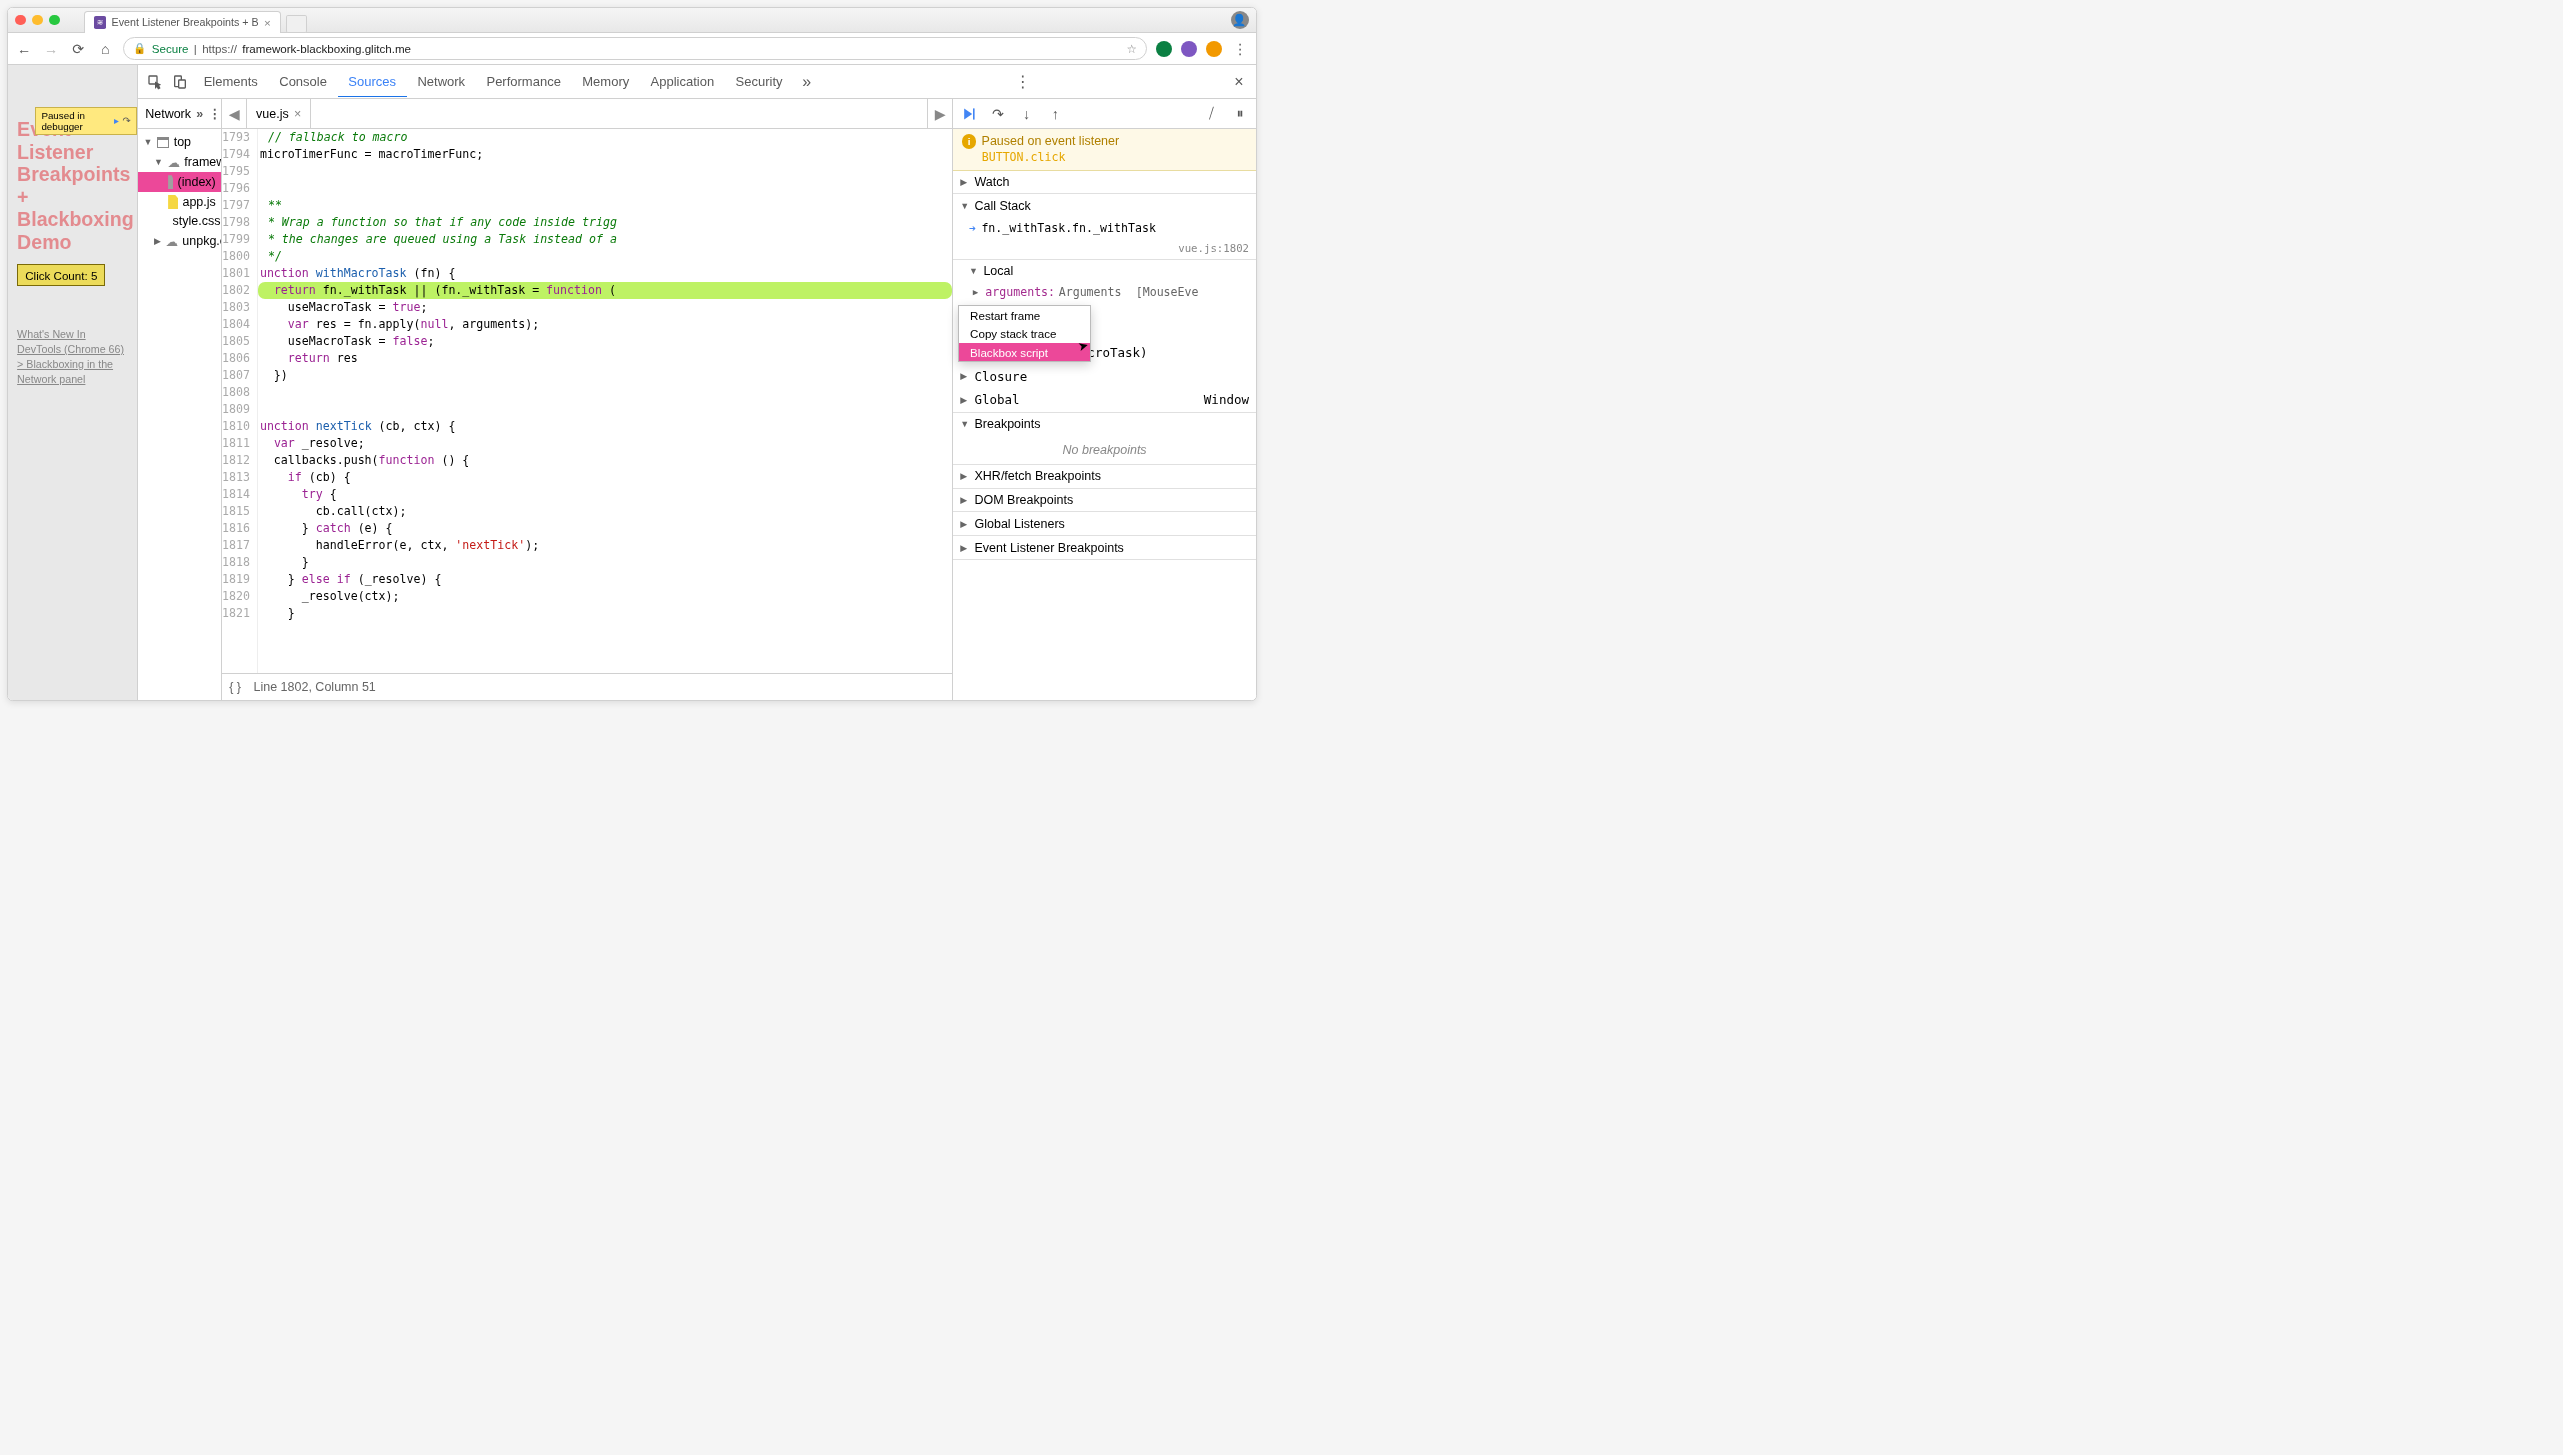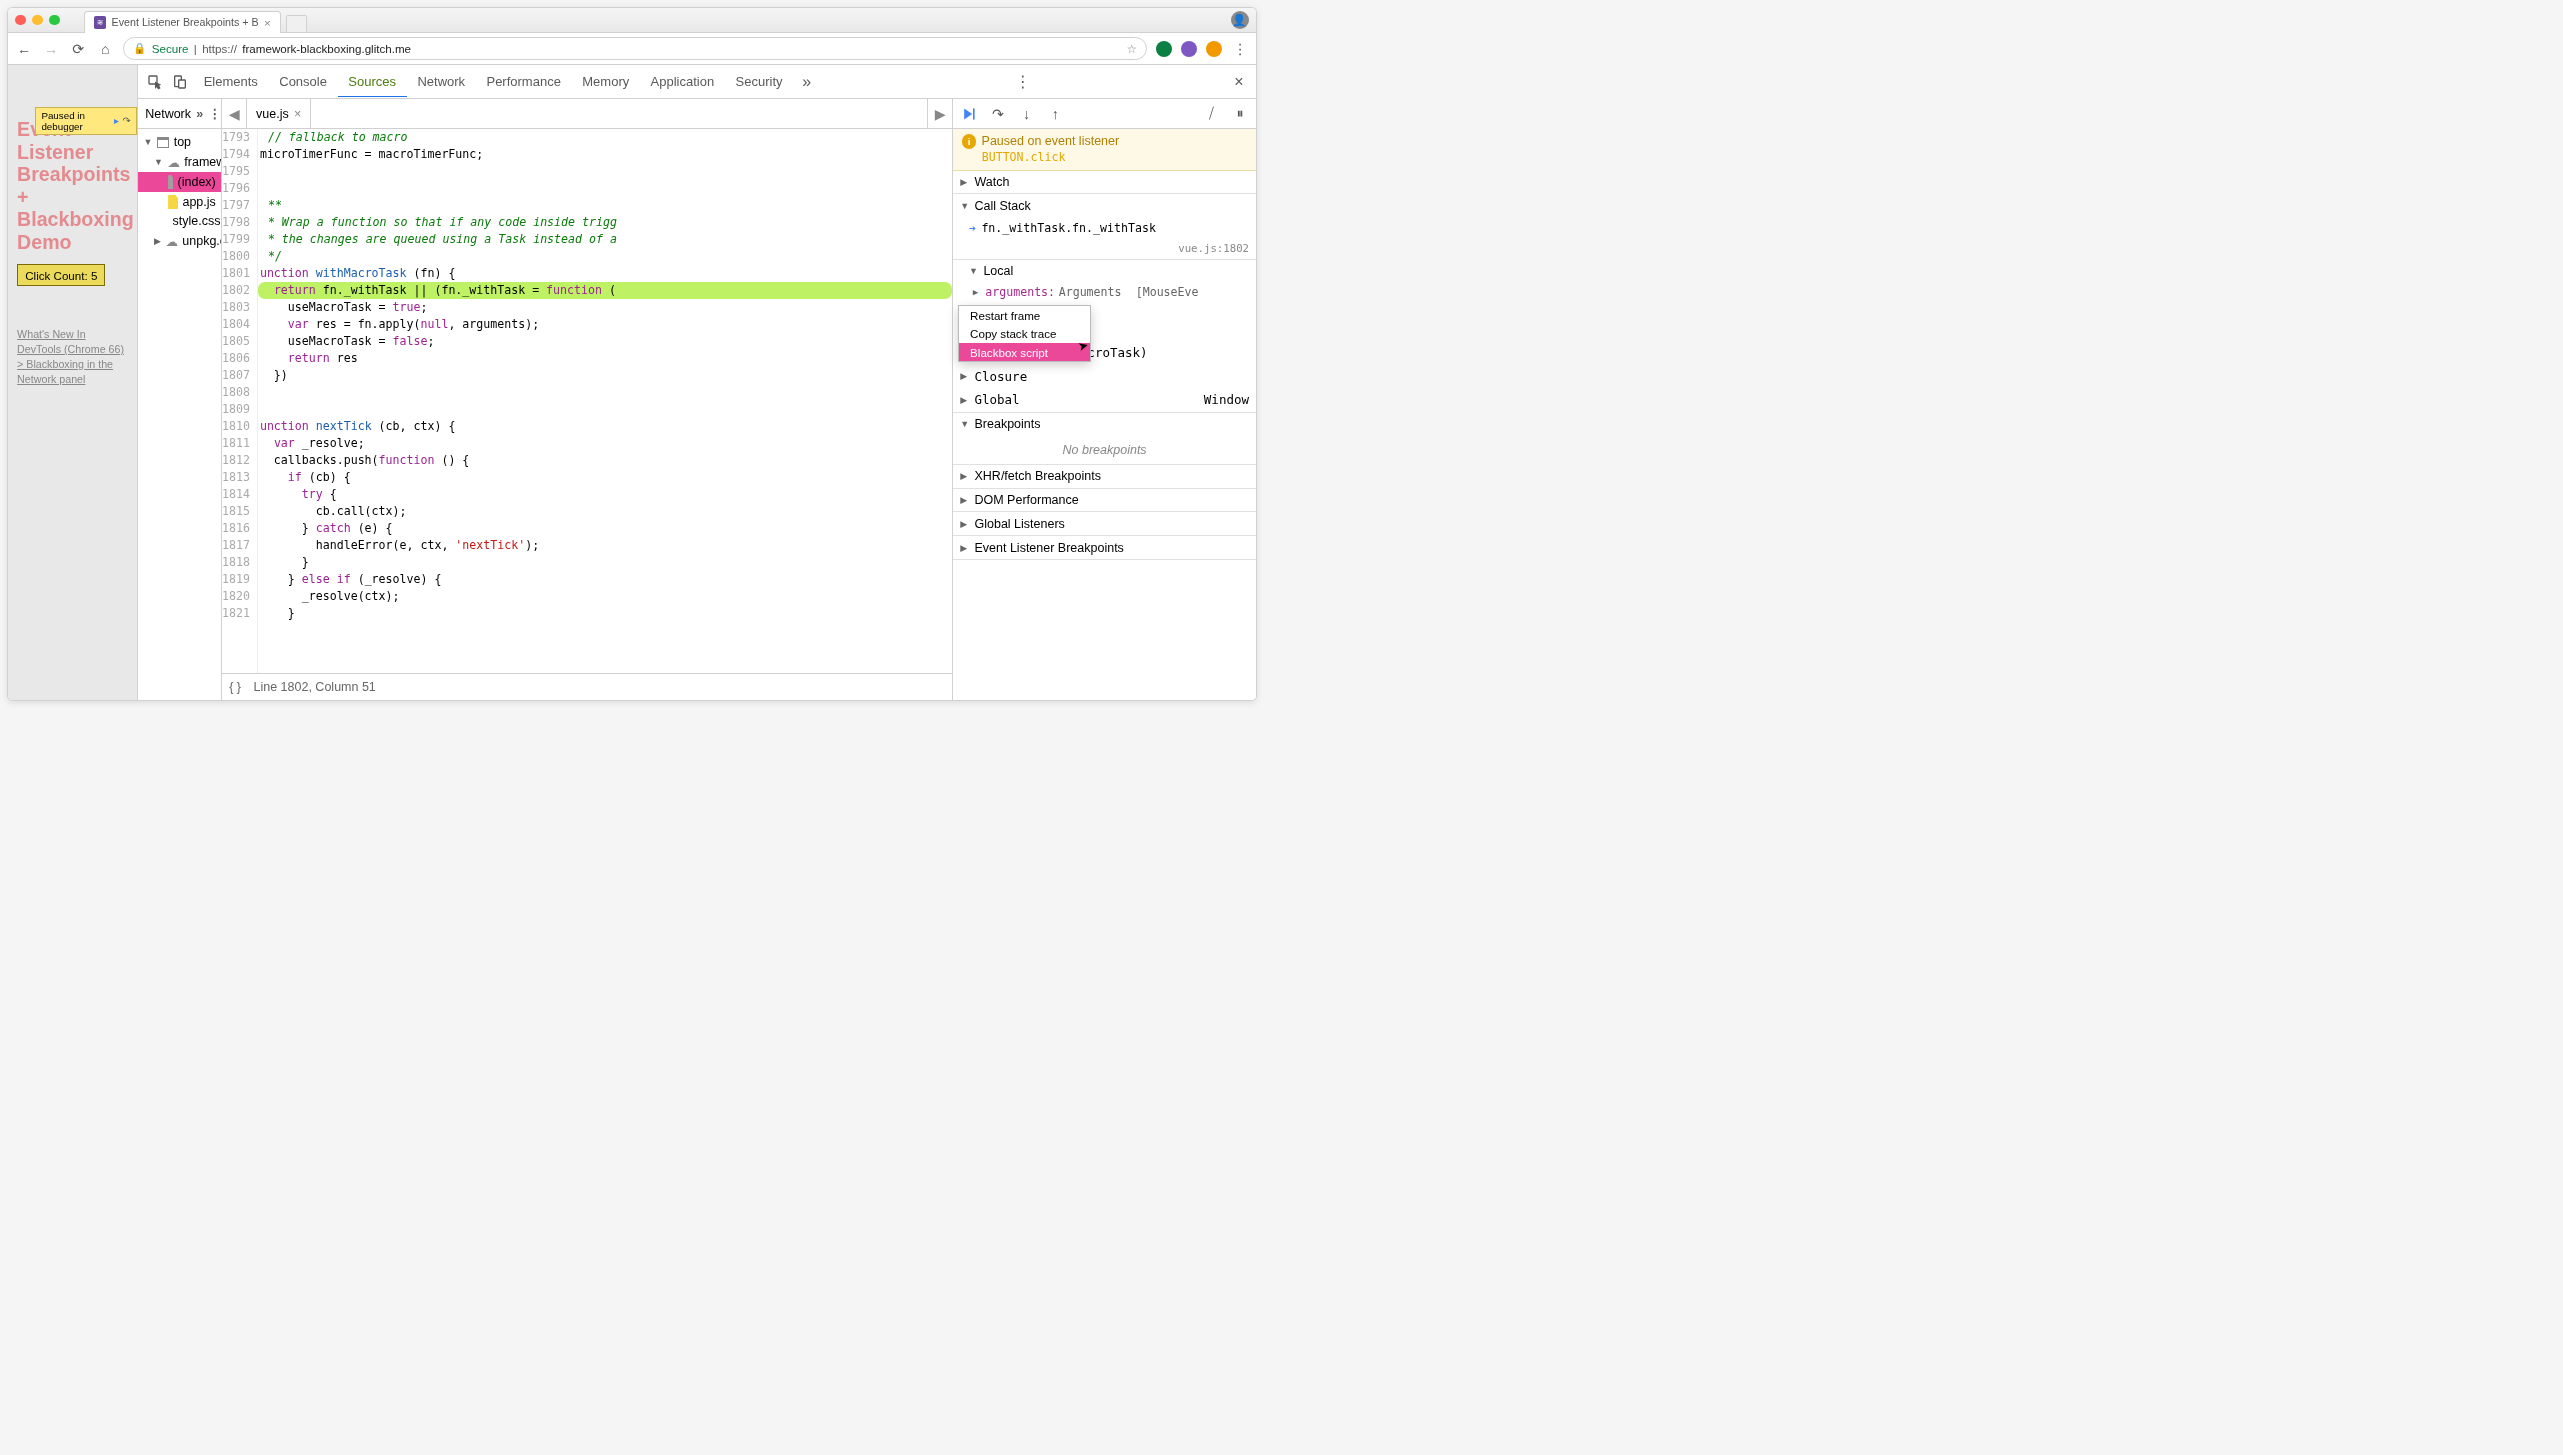--- a/index.html
+++ b/index.html
@@ -135,21 +135,21 @@
 .dt-tabs {
   height:34px;
   border-bottom:0.9px solid #d0d0d0;
   display:flex;
   align-items:center;
   padding:0 5.3px;
   gap:1.8px;
 }
 .dt-tabs .dt-icon { width:23px; height:23px; display:flex; align-items:center; justify-content:center; color:#5a5a5a; cursor:pointer; }
 .dt-tab { padding:7.1px 10.7px; font-size:13px; color:#5a5a5a; cursor:pointer; border-bottom:1.8px solid transparent; }
-.dt-tab.active { color:#4d7c0f; border-bottom-color:#1a73e8; }
+.dt-tab.active { color:#3b82f6; border-bottom-color:#1a73e8; }
 .dt-tab-more { padding:7.1px; color:#5a5a5a; font-size:16px; }
 .dt-close { margin-left:auto; font-size:16px; color:#5a5a5a; cursor:pointer; padding:0 7.1px; }
 
 .dt-body { flex:1; display:flex; overflow:hidden; }
 
 .nav-pane {
   width:84px;
   border-right:0.9px solid #d0d0d0;
   display:flex;
   flex-direction:column;
@@ -517,21 +517,21 @@
           </div>
           <div class="section">
               <div class="section-header">
                 <span class="disclosure">▶</span>
                 <span>XHR/fetch Breakpoints</span>
               </div>
             </div>
           <div class="section">
               <div class="section-header">
                 <span class="disclosure">▶</span>
-                <span>DOM Performance</span>
+                <span>DOM Breakpoints</span>
               </div>
             </div>
           <div class="section">
               <div class="section-header">
                 <span class="disclosure">▶</span>
                 <span>Global Listeners</span>
               </div>
             </div>
           <div class="section">
               <div class="section-header" style="overflow:hidden;">

